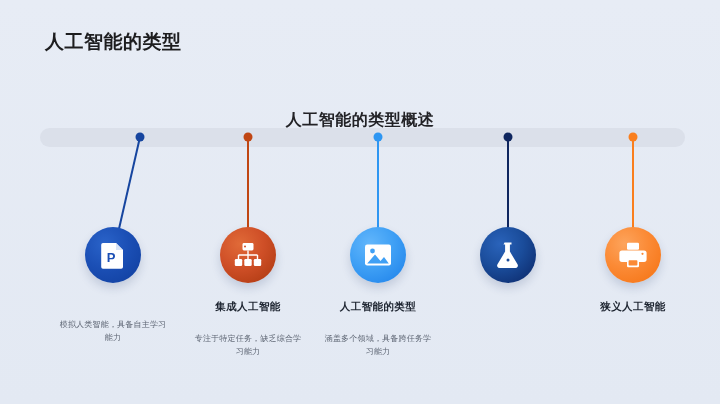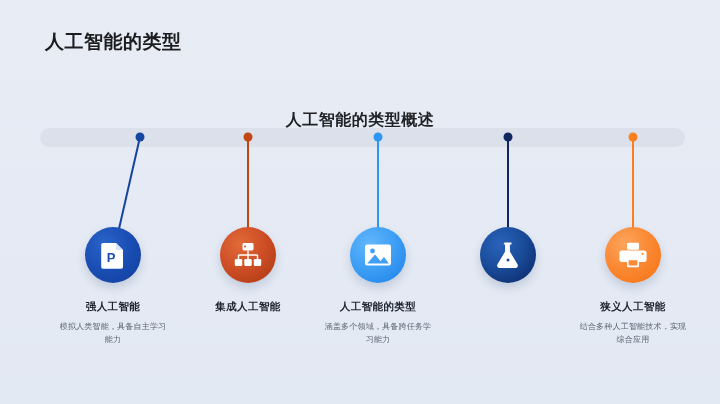--- a/index.html
+++ b/index.html
@@ -98,21 +98,21 @@
   }
   .node-title {
     font-size: 10.5px;
     font-weight: bold;
     color: #1d2430;
     letter-spacing: 0.4px;
     line-height: 14px;
     white-space: nowrap;
   }
   .node-desc {
-    margin-top: 8px;
+    margin-top: 20px;
     font-size: 8px;
     color: #5d6573;
     line-height: 12.5px;
     letter-spacing: 0.2px;
     padding: 0 18px;
   }
 </style>
 </head>
 <body>
 
@@ -150,40 +150,40 @@
     <div class="bubble" style="background:radial-gradient(circle at 35% 30%, #2a63c9 0%, #1b4fb5 45%, #0f3d9c 100%);">
       <span>
         <svg width="26" height="28" viewBox="0 0 26 28">
           <path d="M3 2 h13 l7 7 v17 a1.8 1.8 0 0 1 -1.8 1.8 H3 A1.8 1.8 0 0 1 1.2 26 V3.8 A1.8 1.8 0 0 1 3 2 Z" fill="#ffffff"></path>
           <path d="M16 2 l7 7 h-7 Z" fill="#d9e4f7"></path>
           <text x="11" y="21" font-family="Liberation Sans, sans-serif" font-size="13" font-weight="bold" fill="#1b4fb5" text-anchor="middle">P</text>
         </svg>
       </span>
     </div>
     <div class="labels">
-      <div class="node-title">强人工智能</div>
       <div class="node-desc">模拟人类智能，具备自主学习能力</div>
     </div>
   </div>
 
   <div class="node" style="left:248px;">
     <div class="bubble" style="background:radial-gradient(circle at 35% 30%, #e0norm 0%, #d0512a 45%, #a8360e 100%); background:radial-gradient(circle at 35% 30%, #e06a38 0%, #cf4f27 45%, #a8360e 100%);">
       <span>
         <svg width="28" height="26" viewBox="0 0 28 26">
           <rect x="8.5" y="1" width="11" height="7.5" rx="1.4" fill="#ffffff"></rect>
           <circle cx="11" cy="4.5" r="1" fill="#cf4f27"></circle>
           <path d="M14 8.5 V13 M4.5 13 H23.5 M4.5 13 V17 M14 13 V17 M23.5 13 V17" stroke="#ffffff" stroke-width="1.4" fill="none"></path>
           <rect x="0.8" y="17" width="7.4" height="7" rx="1.2" fill="#ffffff"></rect>
           <rect x="10.3" y="17" width="7.4" height="7" rx="1.2" fill="#ffffff"></rect>
           <rect x="19.8" y="17" width="7.4" height="7" rx="1.2" fill="#ffffff"></rect>
         </svg>
       </span>
     </div>
     <div class="labels">
       <div class="node-title">集成人工智能</div>
+      <div class="node-desc">专注于特定任务，缺乏综合学习能力</div>
     </div>
   </div>
 
   <div class="node" style="left:378px;">
     <div class="bubble" style="background:radial-gradient(circle at 35% 30%, #62b6fb 0%, #3fa0f5 45%, #1b7ee8 100%);">
       <span>
         <svg width="28" height="24" viewBox="0 0 28 24">
           <rect x="1" y="1.5" width="26" height="21" rx="2.2" fill="#ffffff"></rect>
           <circle cx="8.5" cy="8" r="2.4" fill="#3fa0f5"></circle>
           <path d="M3.2 20.5 L11 11.5 L16.5 18 L20 14 L24.8 20.5 Z" fill="#3fa0f5"></path>
@@ -216,17 +216,16 @@
           <rect x="8" y="0.8" width="12" height="7" rx="1.2" fill="#ffffff"></rect>
           <path d="M3 8.5 h22 a2.6 2.6 0 0 1 2.6 2.6 v6.2 a2.6 2.6 0 0 1 -2.6 2.6 H3 A2.6 2.6 0 0 1 0.4 17.3 V11.1 A2.6 2.6 0 0 1 3 8.5 Z" fill="#ffffff"></path>
           <circle cx="23.5" cy="11.8" r="1.1" fill="#fb8a35"></circle>
           <rect x="8" y="16.5" width="12" height="8.7" rx="1.2" fill="#ffffff"></rect>
           <rect x="9.6" y="18.2" width="8.8" height="5.4" rx="0.8" fill="#fb8a35"></rect>
         </svg>
       </span>
     </div>
     <div class="labels">
       <div class="node-title">狭义人工智能</div>
-      <div class="node-desc">结合多种人工智能技术，实现综合应用</div>
     </div>
   </div>
 
 </div>
 
 </body></html>

